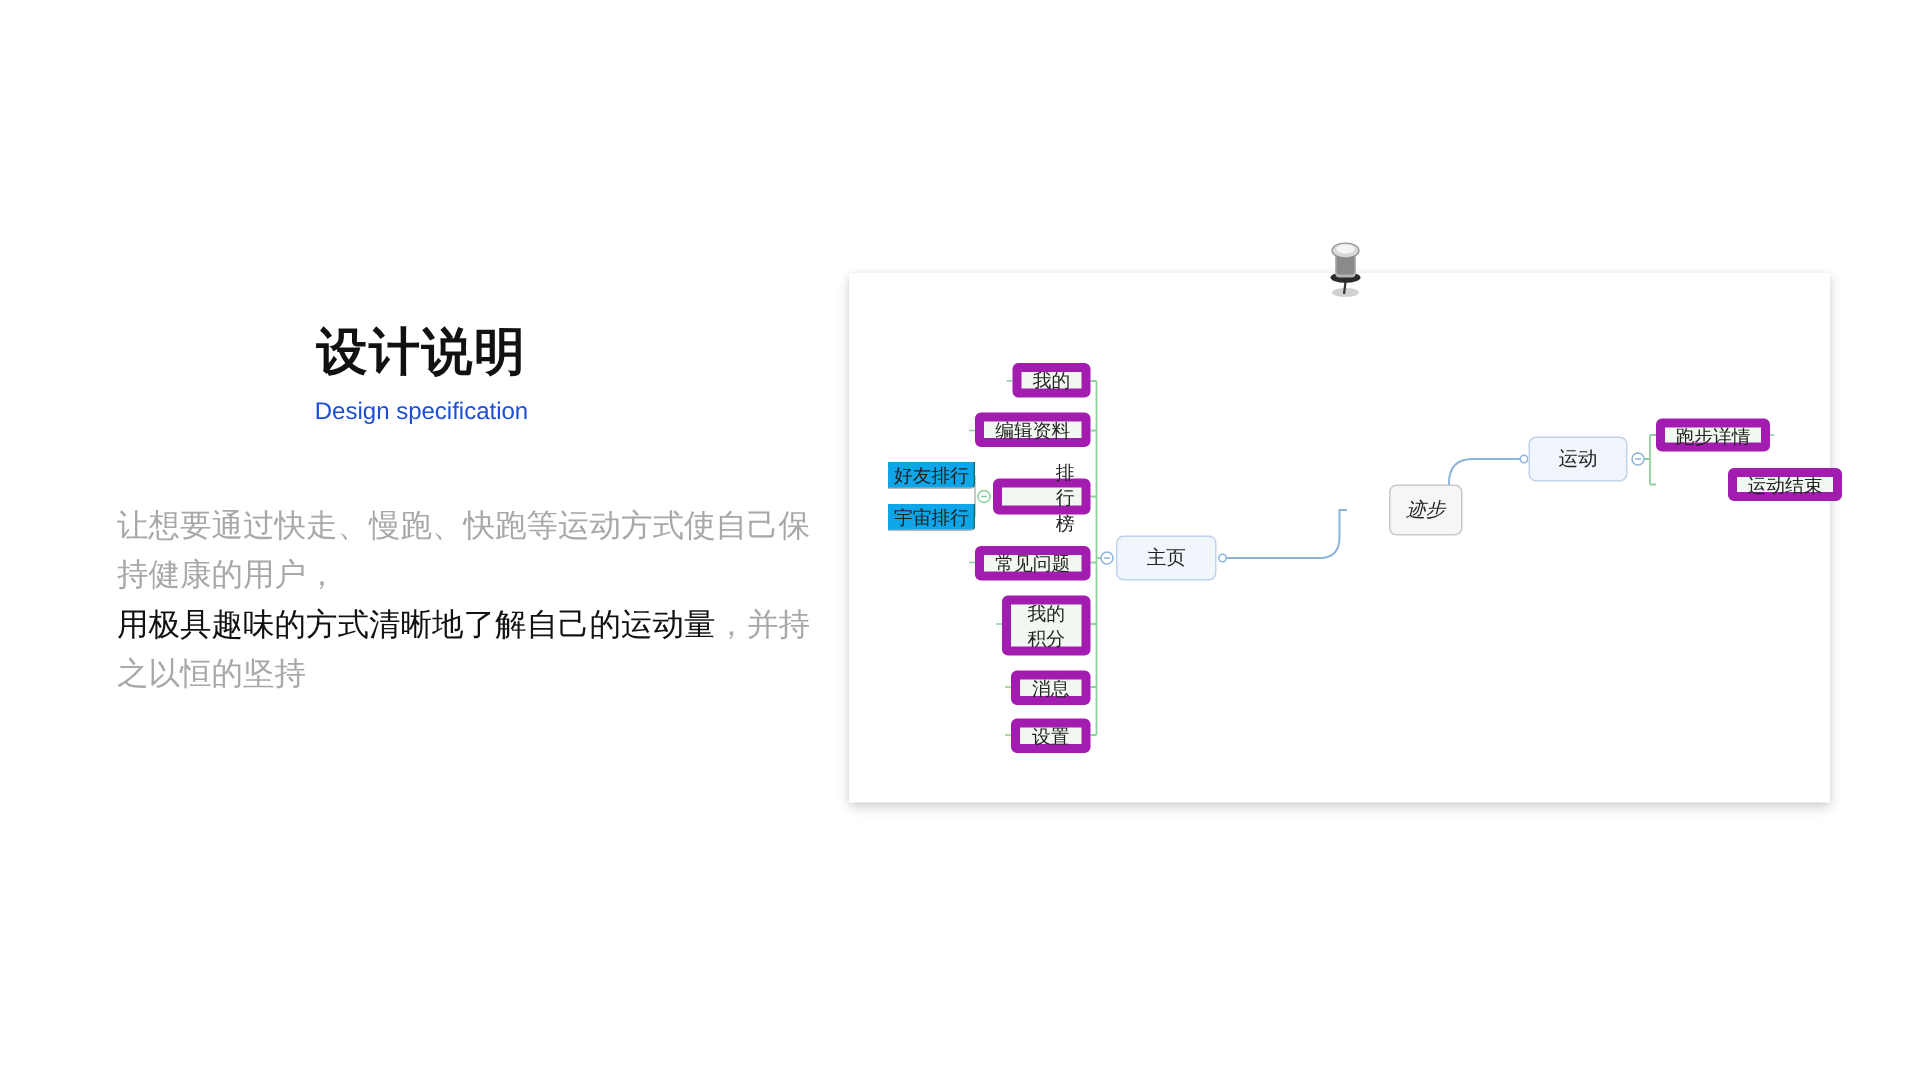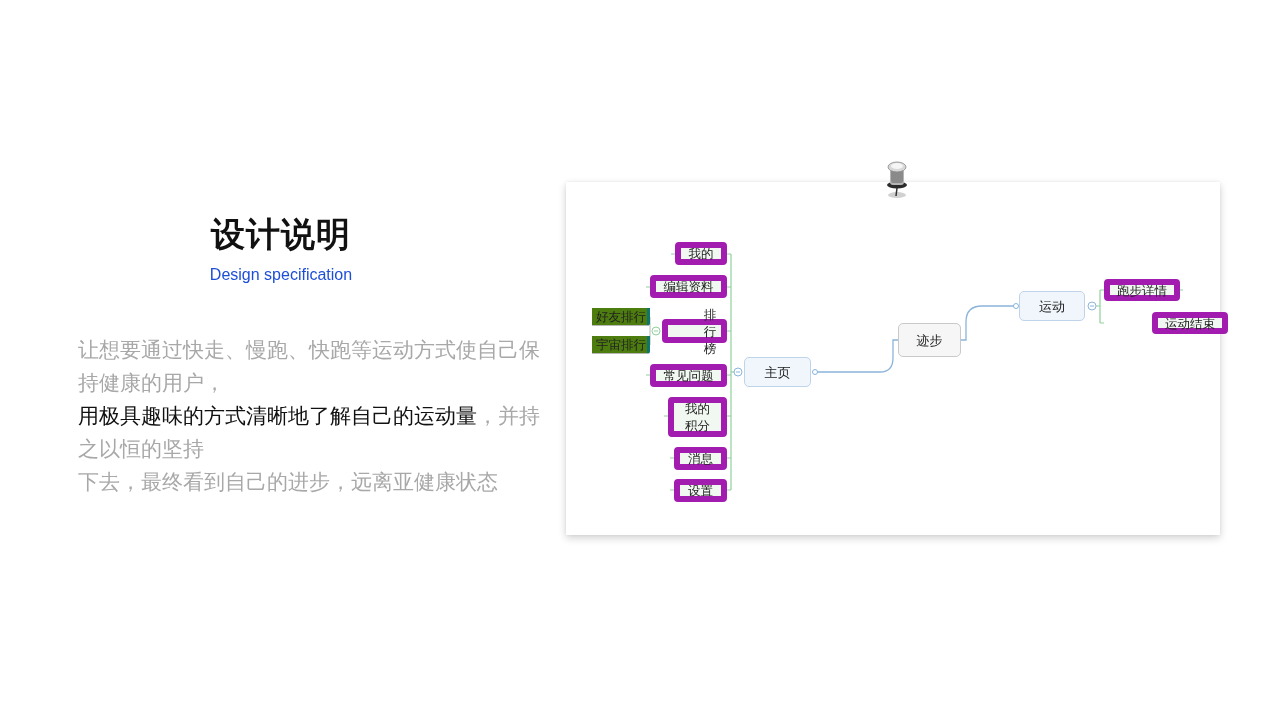--- a/index.html
+++ b/index.html
@@ -7,33 +7,32 @@
   .title{position:absolute;left:180px;top:212px;width:202px;text-align:center;font-size:34px;font-weight:bold;color:#111;letter-spacing:1px;}
   .subtitle{position:absolute;left:180px;top:266px;width:202px;text-align:center;font-family:"Liberation Sans",sans-serif;font-size:16px;color:#1d4ed8;}
   .desc{position:absolute;left:78px;top:334px;width:470px;font-size:21px;line-height:33px;color:#a8a8a8;}
   .desc .hl{color:#111;}
   .card{position:absolute;left:566px;top:182px;width:654px;height:353px;background:#fff;box-shadow:0 3px 8px rgba(0,0,0,0.18),0 0 3px rgba(0,0,0,0.06);}
   .pin{position:absolute;left:880px;top:158px;width:34px;height:42px;}
   .node{position:absolute;box-sizing:border-box;display:flex;align-items:center;justify-content:center;font-size:12.5px;color:#222;text-align:center;line-height:17px;}
   .g{background:#f1f8f1;border:6px solid #a21caf;border-radius:4px;}
   .b{background:#f1f6fc;border:1px solid #bfd3ea;border-radius:5px;font-size:13px;}
   .gr{background:#f6f6f6;border:1px solid #c9c9c9;border-radius:5px;font-size:13px;}
-  .u{border-bottom:1px solid #b8b8b8;border-right:3px solid #0f766e;background:#4d7c0f;justify-content:flex-start;padding-left:4px;border-radius:0 0 3px 0;}
+  .u{border-bottom:1px solid #b8b8b8;border-right:1px solid #0f766e;background:#0ea5e9;justify-content:flex-start;padding-left:4px;border-radius:0 0 3px 0;}
   svg.lines{position:absolute;left:0;top:0;width:1280px;height:720px;pointer-events:none;}
 </style>
 </head>
 <body>
 
 <div class="title">设计说明</div>
 <div class="subtitle">Design specification</div>
 
 <div class="desc">
   <span>让想要通过快走、慢跑、快跑等运动方式使自己保持健康的用户，</span><br>
   <span class="hl">用极具趣味的方式清晰地了解自己的运动量</span><span>，并持之以恒的坚持</span><br>
-  <span>下去，最终看到自己的进步，远离亚健康状态</span>
 </div>
 
 <div class="card"></div>
 
 <svg class="lines">
 
   <path d="M731 254 V490" stroke="#8fd19b" stroke-width="1.2" fill="none"></path>
   <path d="M727 254 H731 M727 287 H731 M727 331 H731 M727 375 H731 M727 416 H731 M727 458 H731 M727 490 H731" stroke="#8fd19b" stroke-width="1.2" fill="none"></path>
   <path d="M731 372 H738" stroke="#8fd19b" stroke-width="1.2"></path>
 
@@ -74,16 +73,16 @@
 <div class="node g" style="left:650px;top:364px;width:77px;height:23px;">常见问题</div>
 <div class="node g" style="left:668px;top:397px;width:59px;height:40px;white-space:pre-line;">我的
 积分</div>
 <div class="node g" style="left:674px;top:447px;width:53px;height:23px;">消息</div>
 <div class="node g" style="left:674px;top:479px;width:53px;height:23px;">设置</div>
 
 <div class="node u" style="left:592px;top:308px;width:58px;height:18px;">好友排行</div>
 <div class="node u" style="left:592px;top:336px;width:58px;height:18px;">宇宙排行</div>
 
 <div class="node b" style="left:744px;top:357px;width:67px;height:30px;">主页</div>
-<div class="node gr" style="left:898px;top:323px;width:63px;height:34px;">迹步</div>
+<div class="node gr" style="left:926px;top:323px;width:49px;height:34px;font-style:italic;">迹步</div>
 <div class="node b" style="left:1019px;top:291px;width:66px;height:30px;">运动</div>
 <div class="node g" style="left:1104px;top:279px;width:76px;height:22px;">跑步详情</div>
 <div class="node g" style="left:1104px;top:312px;width:76px;height:22px;margin-left:48px;">运动结束</div>
 
 </body></html>

